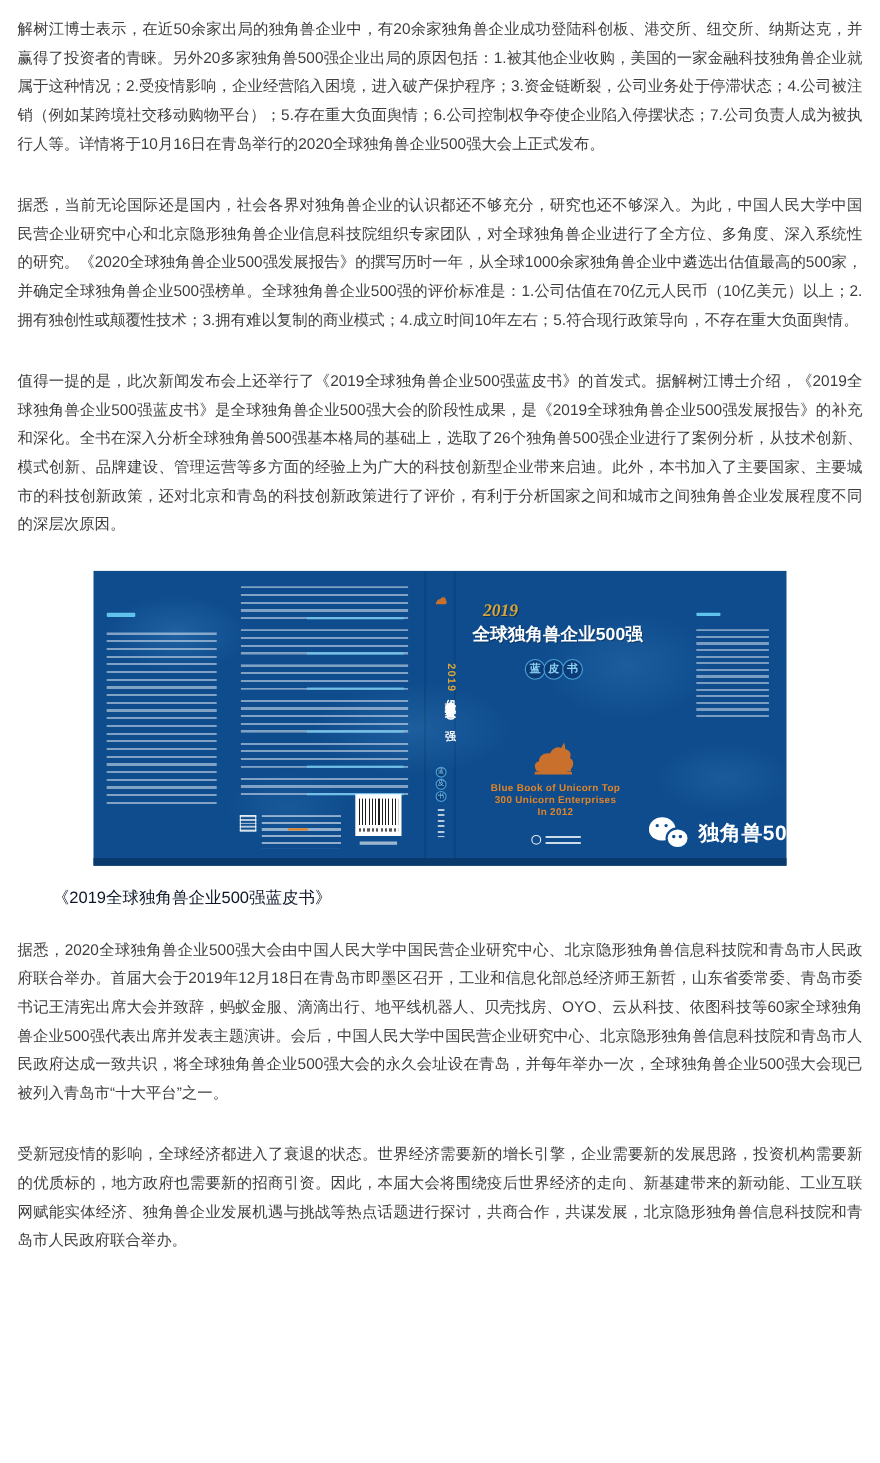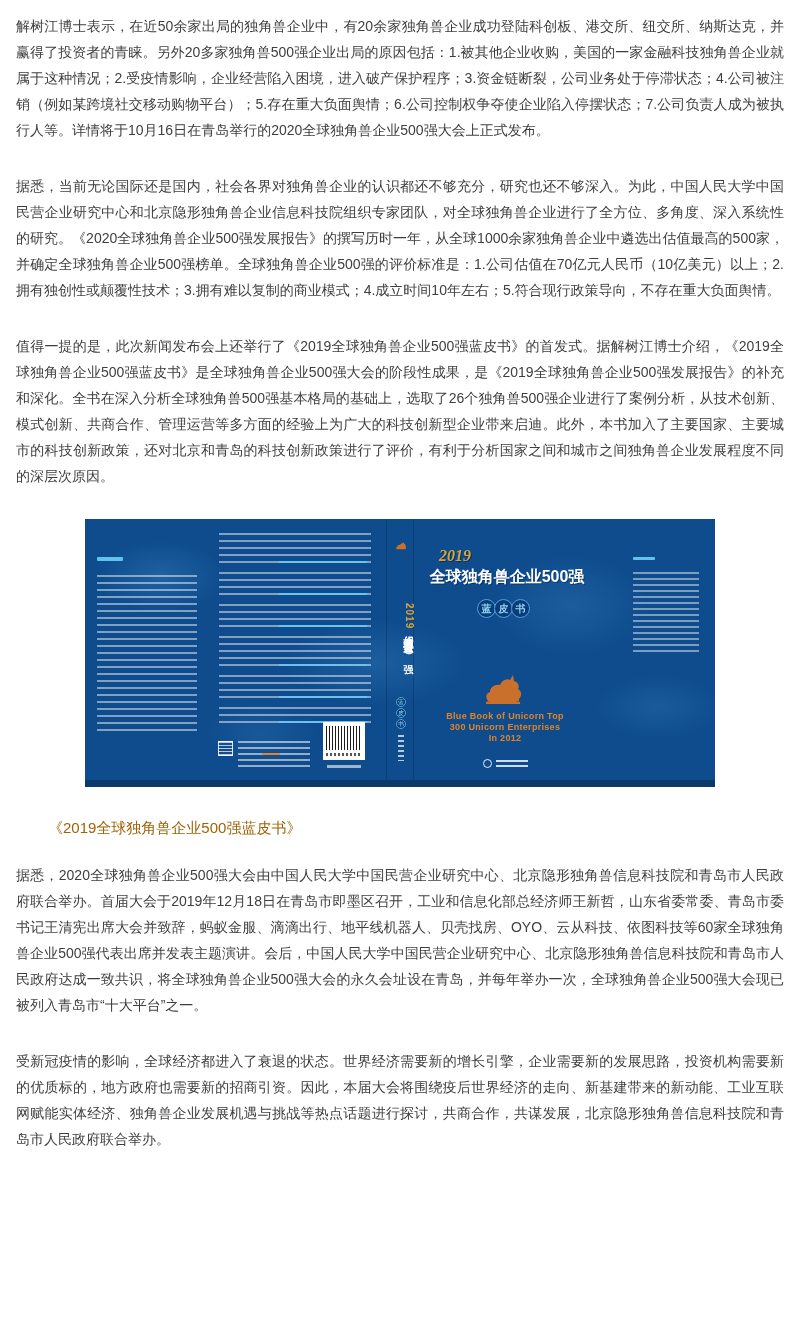--- a/index.html
+++ b/index.html
@@ -159,34 +159,34 @@
   .wechat-label { font-size: 19px; font-weight: bold; color: #ffffff; margin-left: 7px; white-space: nowrap; letter-spacing: .5px; }
 
   
   .right-flap { position: absolute; left: 548px; top: 38px; width: 66px; }
   .right-flap .cyan-bar { width: 22px; margin-bottom: 12px; height: 3px; }
   .right-flap .faux { height: 84px; background-image: repeating-linear-gradient(
       to bottom, rgba(255,255,255,.45) 0px, rgba(255,255,255,.45) 2px, transparent 2px, transparent 6px); }
 
   .caption {
     font-size: 15px;
-    color: #a16207;
-    margin: 32px 0 24px 32px;
+    color: #0f172a;
+    margin: 20px 0 24px 32px;
   }
 </style>
 </head>
 <body>
 
 <div class="article">
 
   <p>解树江博士表示，在近50余家出局的独角兽企业中，有20余家独角兽企业成功登陆科创板、港交所、纽交所、纳斯达克，并赢得了投资者的青睐。另外20多家独角兽500强企业出局的原因包括：1.被其他企业收购，美国的一家金融科技独角兽企业就属于这种情况；2.受疫情影响，企业经营陷入困境，进入破产保护程序；3.资金链断裂，公司业务处于停滞状态；4.公司被注销（例如某跨境社交移动购物平台）；5.存在重大负面舆情；6.公司控制权争夺使企业陷入停摆状态；7.公司负责人成为被执行人等。详情将于10月16日在青岛举行的2020全球独角兽企业500强大会上正式发布。</p>
 
   <p>据悉，当前无论国际还是国内，社会各界对独角兽企业的认识都还不够充分，研究也还不够深入。为此，中国人民大学中国民营企业研究中心和北京隐形独角兽企业信息科技院组织专家团队，对全球独角兽企业进行了全方位、多角度、深入系统性的研究。《2020全球独角兽企业500强发展报告》的撰写历时一年，从全球1000余家独角兽企业中遴选出估值最高的500家，并确定全球独角兽企业500强榜单。全球独角兽企业500强的评价标准是：1.公司估值在70亿元人民币（10亿美元）以上；2.拥有独创性或颠覆性技术；3.拥有难以复制的商业模式；4.成立时间10年左右；5.符合现行政策导向，不存在重大负面舆情。</p>
 
-  <p>值得一提的是，此次新闻发布会上还举行了《2019全球独角兽企业500强蓝皮书》的首发式。据解树江博士介绍，《2019全球独角兽企业500强蓝皮书》是全球独角兽企业500强大会的阶段性成果，是《2019全球独角兽企业500强发展报告》的补充和深化。全书在深入分析全球独角兽500强基本格局的基础上，选取了26个独角兽500强企业进行了案例分析，从技术创新、模式创新、共商合作、管理运营等多方面的经验上为广大的科技创新型企业带来启迪。此外，本书加入了主要国家、主要城市的科技创新政策，还对北京和青岛的科技创新政策进行了评价，有利于分析国家之间和城市之间独角兽企业发展程度不同的深层次原因。</p>
+  <p>值得一提的是，此次新闻发布会上还举行了《2019全球独角兽企业500强蓝皮书》的首发式。据解树江博士介绍，《2019全球独角兽企业500强蓝皮书》是全球独角兽企业500强大会的阶段性成果，是《2019全球独角兽企业500强发展报告》的补充和深化。全书在深入分析全球独角兽500强基本格局的基础上，选取了26个独角兽500强企业进行了案例分析，从技术创新、模式创新、品牌建设、管理运营等多方面的经验上为广大的科技创新型企业带来启迪。此外，本书加入了主要国家、主要城市的科技创新政策，还对北京和青岛的科技创新政策进行了评价，有利于分析国家之间和城市之间独角兽企业发展程度不同的深层次原因。</p>
 
   <figure class="book-figure">
     <div class="book">
 
       <div class="back-col1">
         <div class="cyan-bar"></div>
         <div class="faux"></div>
       </div>
 
       <div class="back-col2">
@@ -258,20 +258,27 @@
         <div>Blue Book of Unicorn Top</div>
         <div>300 Unicorn Enterprises</div>
         <div>In 2012</div>
       </div>
 
       <div class="front-pub">
         <div class="circ"></div>
         <div class="lines"></div>
       </div>
 
+      <div class="wechat-row">
+        <div class="wechat-icon">
+          <div class="wc-big"></div>
+          <div class="wc-small"></div>
+        </div>
+        <div class="wechat-label">独角兽500强</div>
+      </div>
 
       <div class="right-flap">
         <div class="cyan-bar"></div>
         <div class="faux"></div>
       </div>
 
     </div>
   </figure>
 
   <div class="caption">《2019全球独角兽企业500强蓝皮书》</div>

